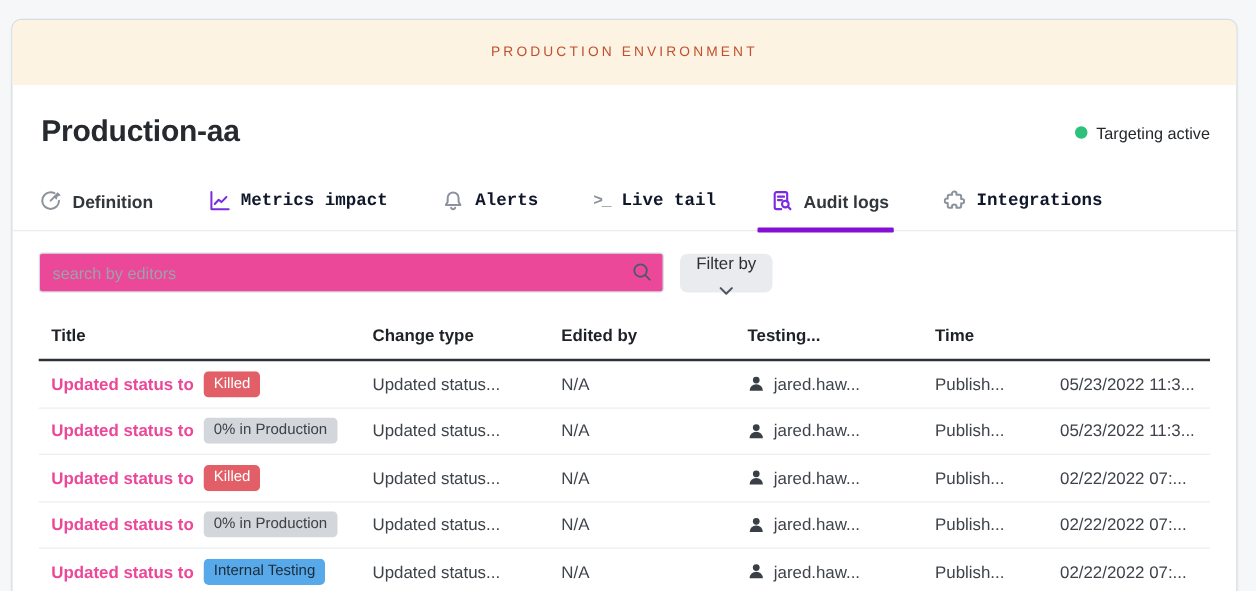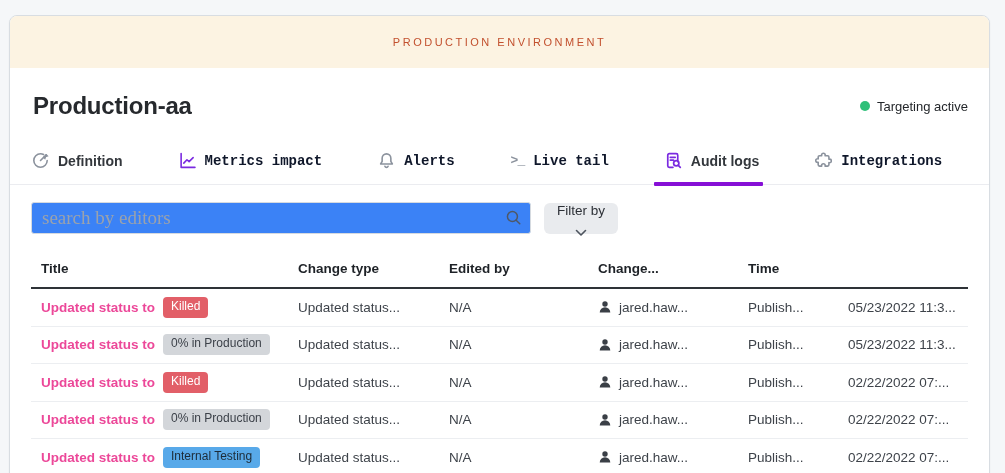--- a/index.html
+++ b/index.html
@@ -12,37 +12,37 @@
             display:flex; align-items:center; justify-content:center;
             font-size:11px; font-weight:400; letter-spacing:2.5px; color:#c2502e; }
   .page-head { display:flex; align-items:center; justify-content:space-between;
                padding:24px 21px 19px 23px; }
   .page-title { font-size:24px; font-weight:700; color:#26292d; letter-spacing:-0.2px; }
   .status-group { display:flex; align-items:center; gap:20px; font-size:13px; color:#24272b; }
   .status-item { display:flex; align-items:center; gap:7px; }
   .dot { width:10px; height:10px; border-radius:50%; background:#2fc079; }
   .arrows { color:#f2a02c; display:flex; }
   
-  .tabs { display:flex; gap:54px; padding:0 21px; border-bottom:1px solid #ebecf0;text-align:center; }
+  .tabs { display:flex; gap:42px; padding:0 21px; border-bottom:1px solid #ebecf0;text-align:center; }
   .tab { position:relative; display:flex; align-items:center; gap:9px;
          padding:13px 1px 15px; font-size:14px; font-weight:700; cursor:pointer; }
   .tab .ticon { color:#8b929d; display:flex; align-items:center; }
   .tab .ticon.purple { color:#7a2ae0; }
   .tab--purple .tlabel { color:#0f172a;font-family:Liberation Mono, monospace; }
   .tab--dark .tlabel { color:#33373c; }
   .tab.active::after { content:""; position:absolute; left:-10px; right:-3px; bottom:-2px;
                        height:4px; background:#860fd6; border-radius:1px; }
   .term-glyph { font-family:"Liberation Mono","DejaVu Sans Mono",monospace;
                 font-size:13px; font-weight:700; letter-spacing:-1px; }
   
   .toolbar { display:flex; align-items:center; padding:17px 21px 13px; }
   .search { position:relative; width:500px; }
   .search input { width:100%; height:32px; border:1px solid #d5dae0; border-radius:3px;
-                  padding:0 34px 0 10px; font-size:19px; color:#333;
-                  font-family:Liberation Serif, serif; outline:none; background:#3b82f6; }
+                  padding:0 34px 0 10px; font-size:13px; color:#333;
+                  font-family:Liberation Sans, sans-serif; outline:none; background:#ec4899; }
   .search input::placeholder { color:#9aa2ad; }
   .search .sicon { position:absolute; right:9px; top:7px; color:#4f5866; }
   .btn-showhide { margin-left:13px; display:flex; align-items:center; gap:9px;
                   height:33px; padding:0 17px; background:#fff; border:1px solid #b88fe9;
                   border-radius:17px; color:#7a2ae0; font-size:13.5px; font-weight:600; cursor:pointer;
                   font-family:inherit; }
   .btn-filter { margin-left:13px; display:flex; align-items:center; gap:9px; height:31px;
                 padding:0 13px; background:#e9ebee; border:none; border-radius:6px;
                 color:#2c3036; font-size:13.5px; cursor:pointer; font-family:inherit;flex-direction:column; }
   .btn-filter .chev { color:#4d545e; display:flex; margin-top:2px; }
@@ -149,21 +149,21 @@
         </svg>
       </span>
     </button>
   </div>
 
   <div class="table">
     <div class="tgrid thead">
       <div class="hcell">Title</div>
       <div class="hcell">Change type</div>
       <div class="hcell">Edited by</div>
-      <div class="hcell">Change...</div>
+      <div class="hcell">Testing...</div>
       <div class="hcell">Time</div>
     </div>
     <div id="table-body">
   <div class="tgrid trow">
     <div class="cell-title">
       <span class="link">Updated status to</span>
       <span class="badge" style="background-color: rgb(226, 95, 104); color: rgb(255, 255, 255);">Killed</span>
     </div>
     <div>Updated status...</div>
     <div>N/A</div>

